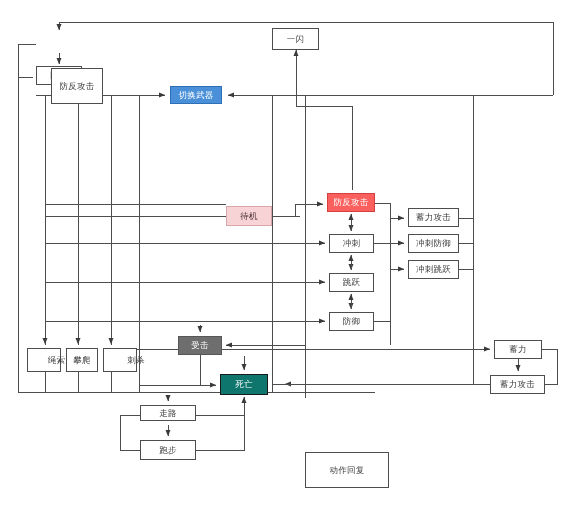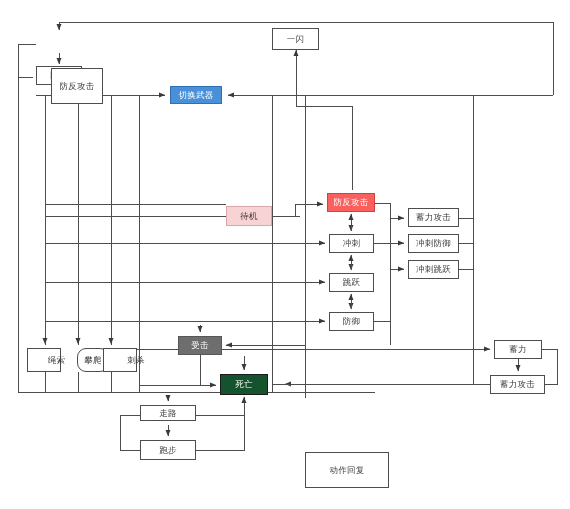--- a/index.html
+++ b/index.html
@@ -49,21 +49,21 @@
     background:#f7d3d6;
     border-color:#d9a7ab;
     color:#4a3133;
   }
   .node.gray{
     background:#6e6e6e;
     border-color:#565656;
     color:#ffffff;
   }
   .node.black{
-    background:#14532d;
+    background:#0f766e;
     border-color:#1a1a1a;
     color:#ffffff;
   }
   .node.plain{
     background:#ffffff;
     border-color:#4d4d4d;
     color:#3a3a3a;
   }
 </style>
 </head>
@@ -190,21 +190,21 @@
   <div class="node plain" style="left:408px;top:234px;width:51px;height:19px;">冲刺防御</div>
 
   <div class="node plain" style="left:408px;top:260px;width:51px;height:19px;">冲刺跳跃</div>
 
   <div class="node plain" style="left:494px;top:340px;width:48px;height:19px;">蓄力</div>
 
   <div class="node plain" style="left:490px;top:375px;width:55px;height:19px;">蓄力攻击</div>
 
   <div class="node plain" style="left:27px;top:348px;width:34px;height:24px;padding-left:25px;">绳索</div>
 
-  <div class="node plain" style="left:77px;top:348px;width:32px;height:24px;border-radius:9px;">攀爬</div>
+  <div class="node plain" style="left:66px;top:348px;width:32px;height:24px;">攀爬</div>
 
   <div class="node plain" style="left:103px;top:348px;width:32px;height:24px;padding-left:32px;">刺杀</div>
 
   <div class="node gray" style="left:178px;top:336px;width:44px;height:19px;">受击</div>
 
   <div class="node black" style="left:220px;top:374px;width:48px;height:21px;">死亡</div>
 
   <div class="node plain" style="left:140px;top:405px;width:56px;height:16px;text-align:center;">走路</div>
 
   <div class="node plain" style="left:140px;top:440px;width:56px;height:20px;">跑步</div>

